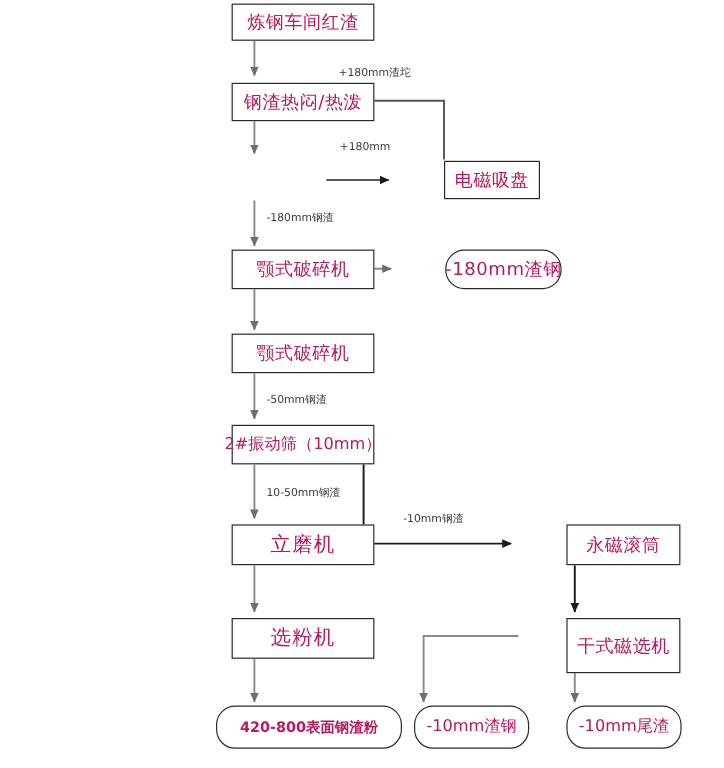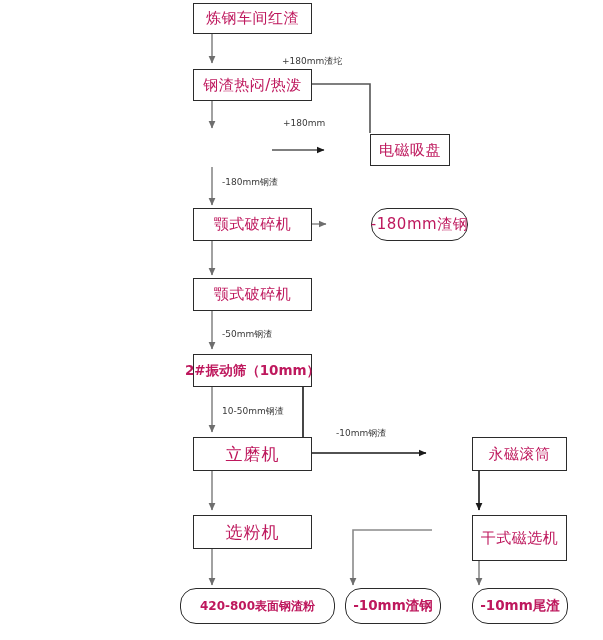--- a/index.html
+++ b/index.html
@@ -42,21 +42,20 @@
     letter-spacing: 1px;
   }
   .node.bold-sm {
     font-weight: bold;
     font-size: 12px;
     letter-spacing: 0px;
   }
   .node.small {
     font-size: 13.5px;
     letter-spacing: 0px;
-    font-weight: bold;
   }
   .edge-label {
     position: absolute;
     font-size: 9px;
     color: #3a3a3a;
     white-space: nowrap;
     line-height: 1;
     letter-spacing: 0px;
   }
   svg.edges {

